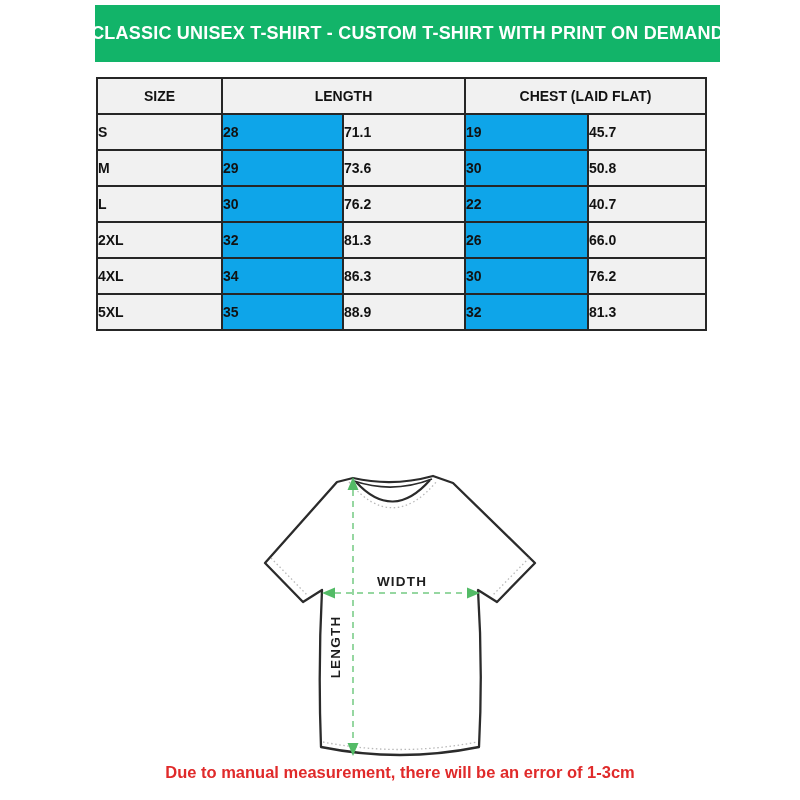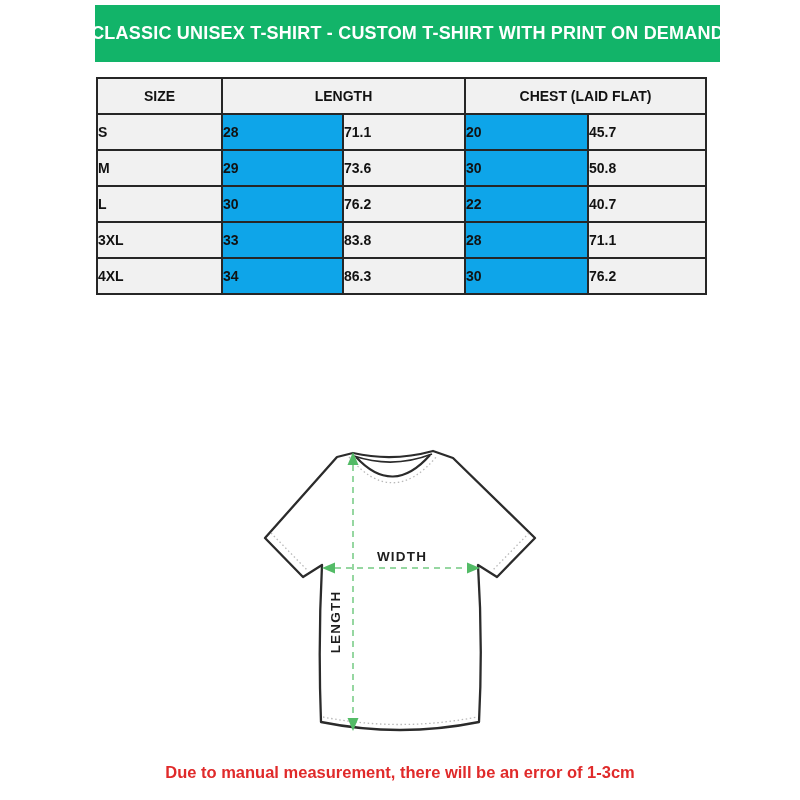--- a/index.html
+++ b/index.html
@@ -38,21 +38,21 @@
   .size-table th,.size-table td{
     border:2px solid var(--border-dark);
     vertical-align:middle;
     font-size:14px;font-weight:bold;color:#121212;
     padding:0;
   }
   .size-table tr{height:36px;}
   .shade{background:var(--cell-gray);}
   .white{background:#0ea5e9;}
 
-  .diagram{position:absolute;left:240px;top:435px;width:320px;height:320px;text-align:center;}
+  .diagram{position:absolute;left:240px;top:460px;width:320px;height:320px;text-align:center;}
   .diagram svg{display:block;width:320px;height:320px;}
   .meas-label{
     font-family:"Liberation Sans", sans-serif;
     font-size:13.5px;font-weight:bold;fill:#1e1e1e;letter-spacing:1.2px;
   }
 
   .note{
     position:absolute;left:0;top:763px;width:800px;
     text-align:center;font-size:16.5px;font-weight:bold;
     color:var(--note-red);
@@ -80,50 +80,57 @@
         <th class="shade">SIZE</th>
         <th class="shade" colspan="2">LENGTH</th>
         <th class="shade" colspan="2">CHEST (LAID FLAT)</th>
       </tr>
     </thead>
     <tbody>
       <tr>
         <td class="shade">S</td>
         <td class="white">28</td>
         <td class="shade">71.1</td>
-        <td class="white">20</td>
+        <td class="white">19</td>
         <td class="shade">45.7</td>
       </tr>
       <tr>
         <td class="shade">M</td>
         <td class="white">29</td>
         <td class="shade">73.6</td>
         <td class="white">30</td>
         <td class="shade">50.8</td>
       </tr>
       <tr>
         <td class="shade">L</td>
         <td class="white">30</td>
         <td class="shade">76.2</td>
         <td class="white">22</td>
         <td class="shade">40.7</td>
       </tr>
       <tr>
-        <td class="shade">3XL</td>
-        <td class="white">33</td>
-        <td class="shade">83.8</td>
-        <td class="white">28</td>
-        <td class="shade">71.1</td>
+        <td class="shade">2XL</td>
+        <td class="white">32</td>
+        <td class="shade">81.3</td>
+        <td class="white">26</td>
+        <td class="shade">66.0</td>
       </tr>
       <tr>
         <td class="shade">4XL</td>
         <td class="white">34</td>
         <td class="shade">86.3</td>
         <td class="white">30</td>
         <td class="shade">76.2</td>
+      </tr>
+      <tr>
+        <td class="shade">5XL</td>
+        <td class="white">35</td>
+        <td class="shade">88.9</td>
+        <td class="white">32</td>
+        <td class="shade">81.3</td>
       </tr>
     </tbody>
   </table>
 
   <div class="diagram">
     <svg viewBox="0 0 320 320" xmlns="http://www.w3.org/2000/svg">
 
       <path d="M 97,22 L 113,18 Q 153,27 193,16 L 213,23 L 295,103 L 257,142 L 238,130
            Q 243,208 239,287 Q 160,303 81,287 Q 78,208 82,130
            L 63,142 L 25,103 Z" fill="#ffffff" stroke="var(--outline-dark)" stroke-width="2.3" stroke-linejoin="round"></path>

